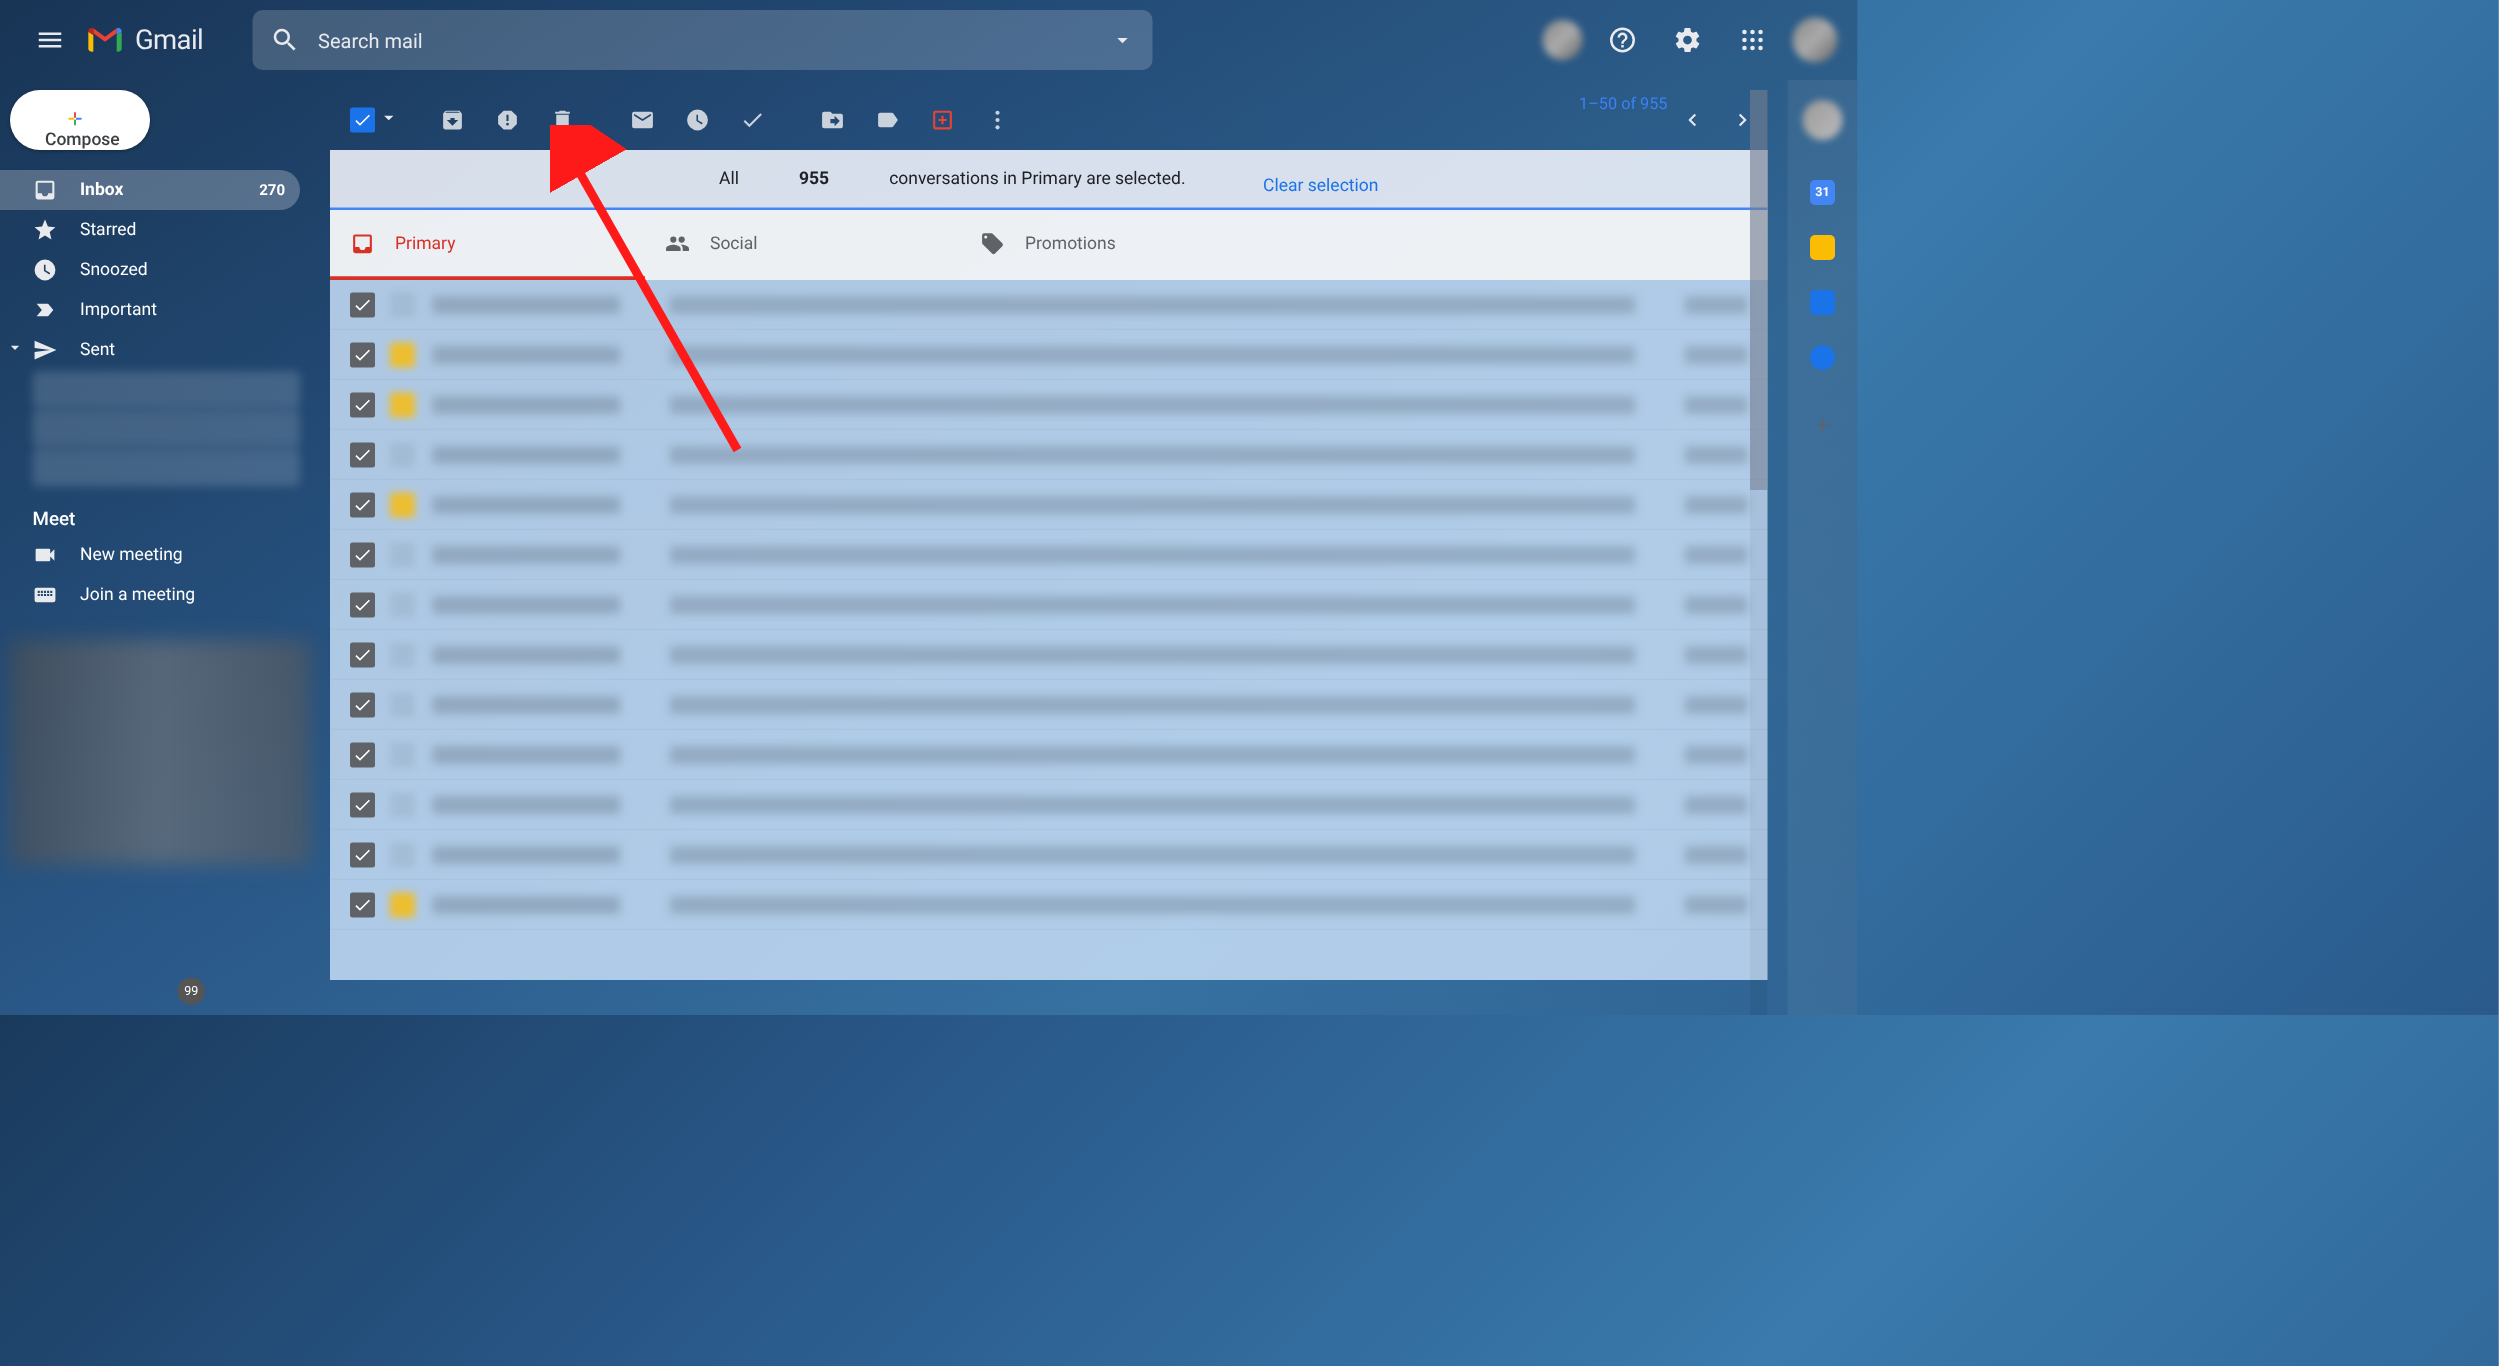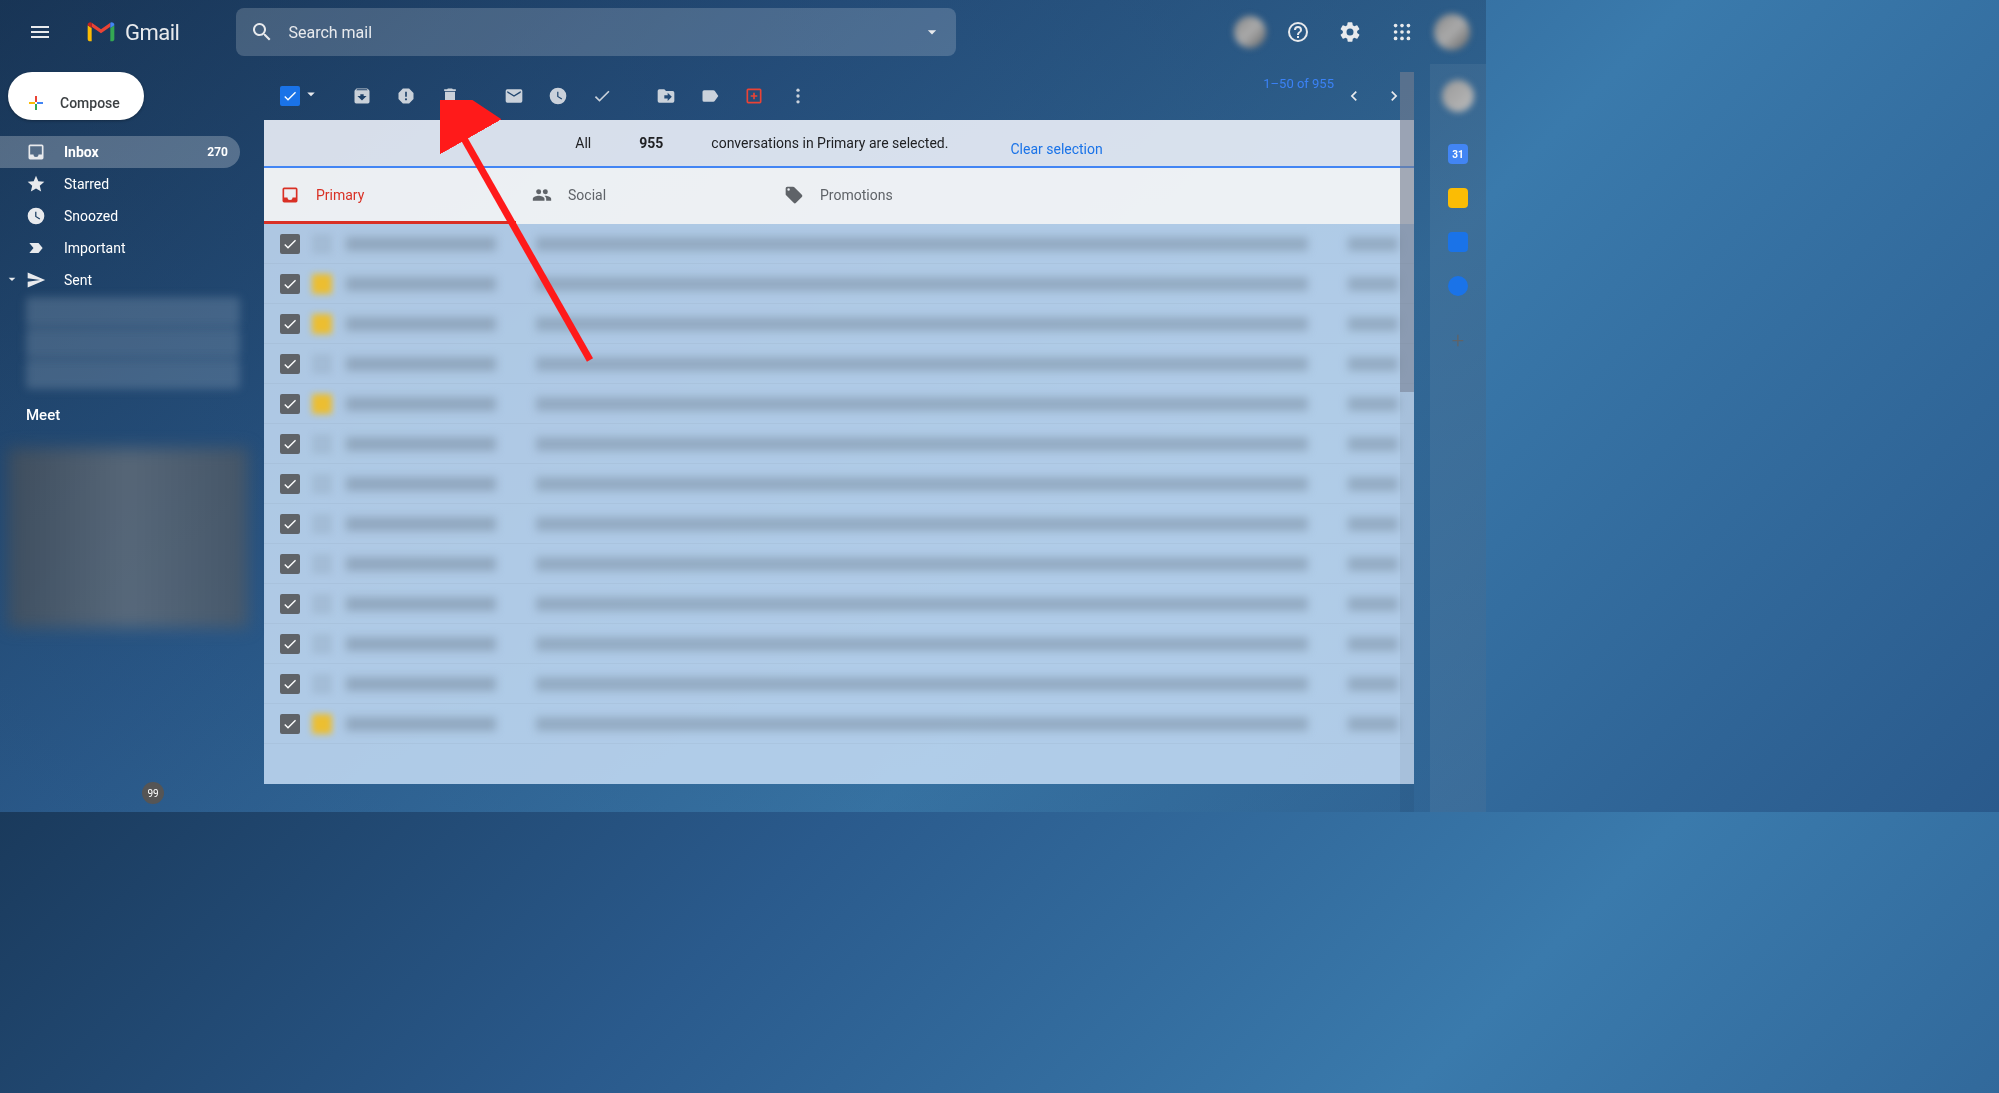--- a/index.html
+++ b/index.html
@@ -1,34 +1,34 @@
 <!DOCTYPE html>
 <html><head>
 <meta charset="utf-8">
 <style>
 * { margin:0; padding:0; box-sizing:border-box; font-family:'Google Sans',Roboto,Arial,sans-serif; }
 body { width:1486px; height:812px; overflow:hidden; position:relative; background:linear-gradient(135deg,#1a3a5c 0%,#2a5a8c 30%,#3a7aac 60%,#2a5a8c 100%); }
 .bg-overlay { position:absolute; inset:0; background:linear-gradient(180deg,rgba(20,40,70,.3),rgba(40,80,120,.2)); pointer-events:none; }
-.header { height:64px; display:flex; align-items:center; padding:0 16px; position:relative; z-index:10;gap:17px; }
+.header { height:64px; display:flex; align-items:center; padding:0 16px; position:relative; z-index:10; }
 .menu-btn { width:48px; height:48px; display:flex; align-items:center; justify-content:center; border-radius:50%; cursor:pointer; }
 .menu-btn svg,.hdr-icon svg { fill:#e8eaed; }
 .logo-wrap { display:flex; align-items:center; margin-left:4px; margin-right:40px; }
 .gmail-logo { width:32px; height:32px; margin-right:8px; }
 .gmail-text { color:#e8eaed; font-size:22px; font-weight:400; letter-spacing:-.5px; }
 .search-bar { width:720px; height:48px; background:rgba(255,255,255,.18); border-radius:8px; display:flex; align-items:center; padding:0 14px; }
 .search-bar svg { fill:#e8eaed; }
 .search-input { flex:1; background:transparent; border:none; outline:none; font-size:16px; color:#e8eaed; margin-left:14px; }
 .search-input::placeholder { color:#e8eaed; }
 .search-caret { margin-left:auto; }
 .hdr-right { margin-left:auto; display:flex; align-items:center; gap:12px; }
 .hdr-icon { width:40px; height:40px; display:flex; align-items:center; justify-content:center; border-radius:50%; cursor:pointer; }
 .avatar-blur { width:32px; height:32px; border-radius:50%; background:linear-gradient(135deg,#888,#aaa,#666); filter:blur(3px); }
 .main { display:flex; height:calc(100% - 64px); position:relative; z-index:5; }
 .sidebar { width:256px; padding-top:8px; color:#fff; }
-.compose-btn { margin-left:8px; height:48px; padding:14px 24px 0 16px; background:#fff; border-radius:24px; display:inline-flex; align-items:center; box-shadow:0 1px 3px rgba(0,0,0,.3); cursor:pointer; margin-bottom:16px; }
+.compose-btn { margin-left:8px; height:48px; padding:14px 24px 0 16px; background:#fff; border-radius:24px; display:inline-flex; align-items:center; box-shadow:0 1px 3px rgba(0,0,0,.3); cursor:pointer; margin-bottom:16px;flex-direction:column; }
 .compose-btn svg { width:24px; height:24px; }
 .compose-text { margin-left:12px; font-size:14px; color:#3c4043; font-weight:500; }
 .nav-item { height:32px; display:flex; align-items:center; padding:0 12px 0 26px; border-radius:0 16px 16px 0; margin-right:16px; cursor:pointer; font-size:14px; position:relative; }
 .nav-item svg { width:20px; height:20px; fill:#e8eaed; margin-right:18px; flex-shrink:0; }
 .nav-item.active { background:rgba(255,255,255,.25); font-weight:700; }
 .nav-label { flex:1; }
 .nav-count { font-size:12px; font-weight:700; }
 .sent-expand { position:absolute; left:4px; }
 .sent-expand svg { width:16px; height:16px; margin:0; }
 .nav-blur { height:30px; margin:1px 16px 1px 26px; background:rgba(150,170,190,.3); filter:blur(4px); border-radius:4px; }
@@ -182,20 +182,34 @@
           <svg viewBox="0 0 24 24">
             <path d="M2.01 21L23 12 2.01 3 2 10l15 2-15 2z"></path>
           </svg>
           <span class="nav-label">Sent</span>
         </div>
       </div>
     <div class="nav-blur"></div>
     <div class="nav-blur"></div>
     <div class="nav-blur"></div>
     <div class="meet-hdr">Meet</div>
+    <div id="meet-items">
+        <div class="nav-item">
+          <svg viewBox="0 0 24 24">
+            <path d="M17 10.5V7a1 1 0 00-1-1H4a1 1 0 00-1 1v10a1 1 0 001 1h12a1 1 0 001-1v-3.5l4 4v-11l-4 4z"></path>
+          </svg>
+          <span class="nav-label">New meeting</span>
+        </div>
+        <div class="nav-item">
+          <svg viewBox="0 0 24 24">
+            <path d="M20 5H4a2 2 0 00-2 2v10a2 2 0 002 2h16a2 2 0 002-2V7a2 2 0 00-2-2zm-9 3h2v2h-2V8zm0 3h2v2h-2v-2zM8 8h2v2H8V8zm0 3h2v2H8v-2zm-3 0h2v2H5v-2zm0-3h2v2H5V8zm3 8h8v-2H8v2zm6-5h2v2h-2v-2zm0-3h2v2h-2V8zm3 3h2v2h-2v-2zm0-3h2v2h-2V8z"></path>
+          </svg>
+          <span class="nav-label">Join a meeting</span>
+        </div>
+      </div>
     <div class="chat-blur"></div>
   </div>
 
   <div class="content-wrap">
     <div class="toolbar">
       <div class="tb-check">
           <svg viewBox="0 0 24 24">
             <path d="M9 16.17L4.83 12l-1.42 1.41L9 19 21 7l-1.41-1.41z"></path>
           </svg>
         </div>

